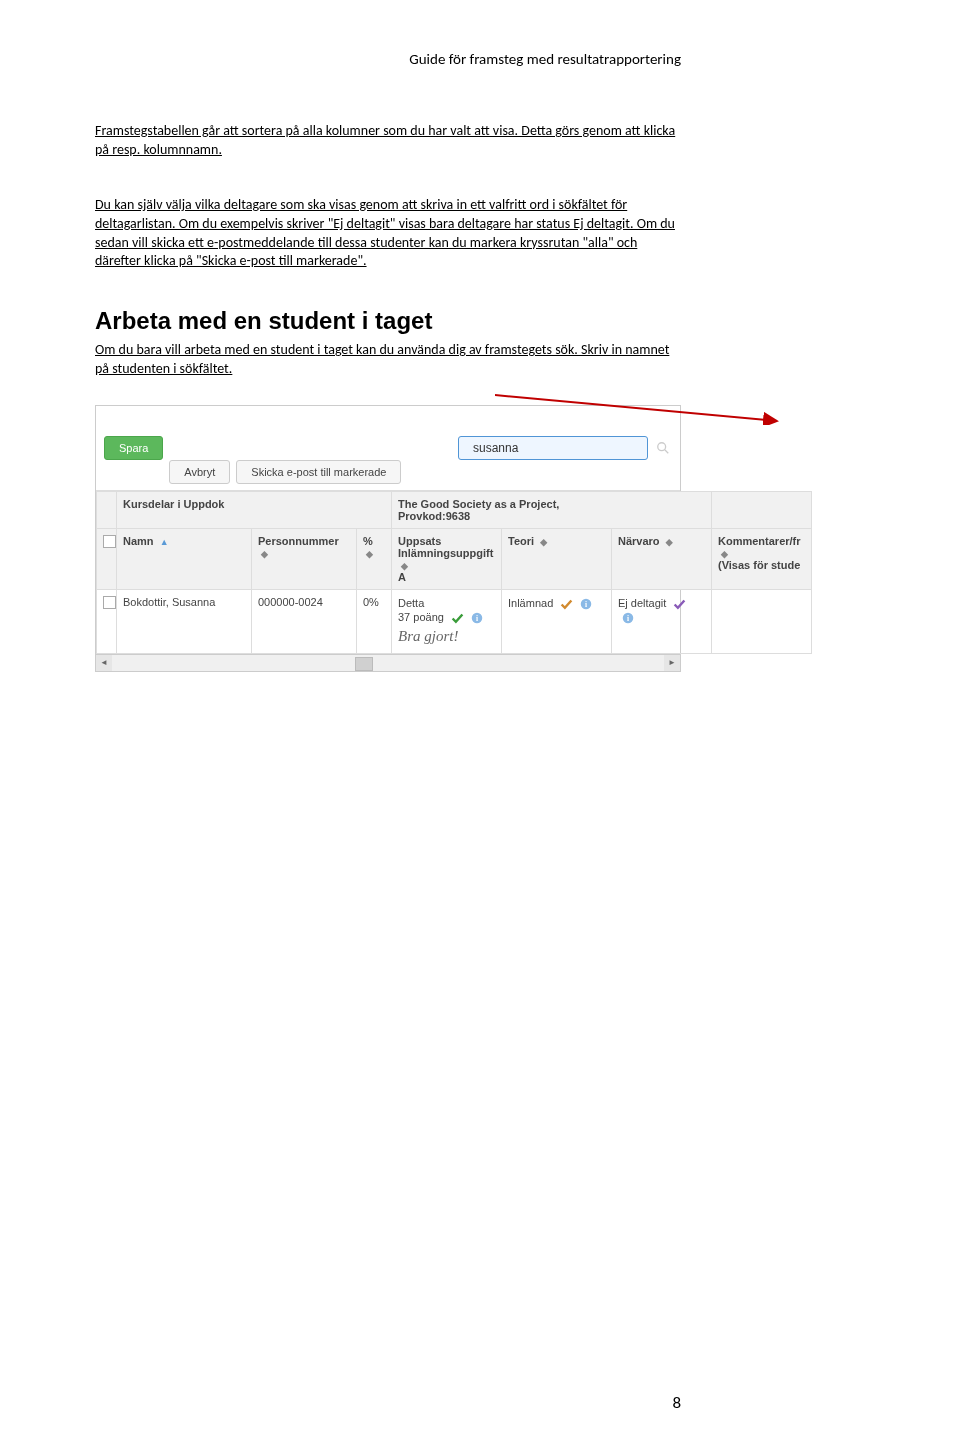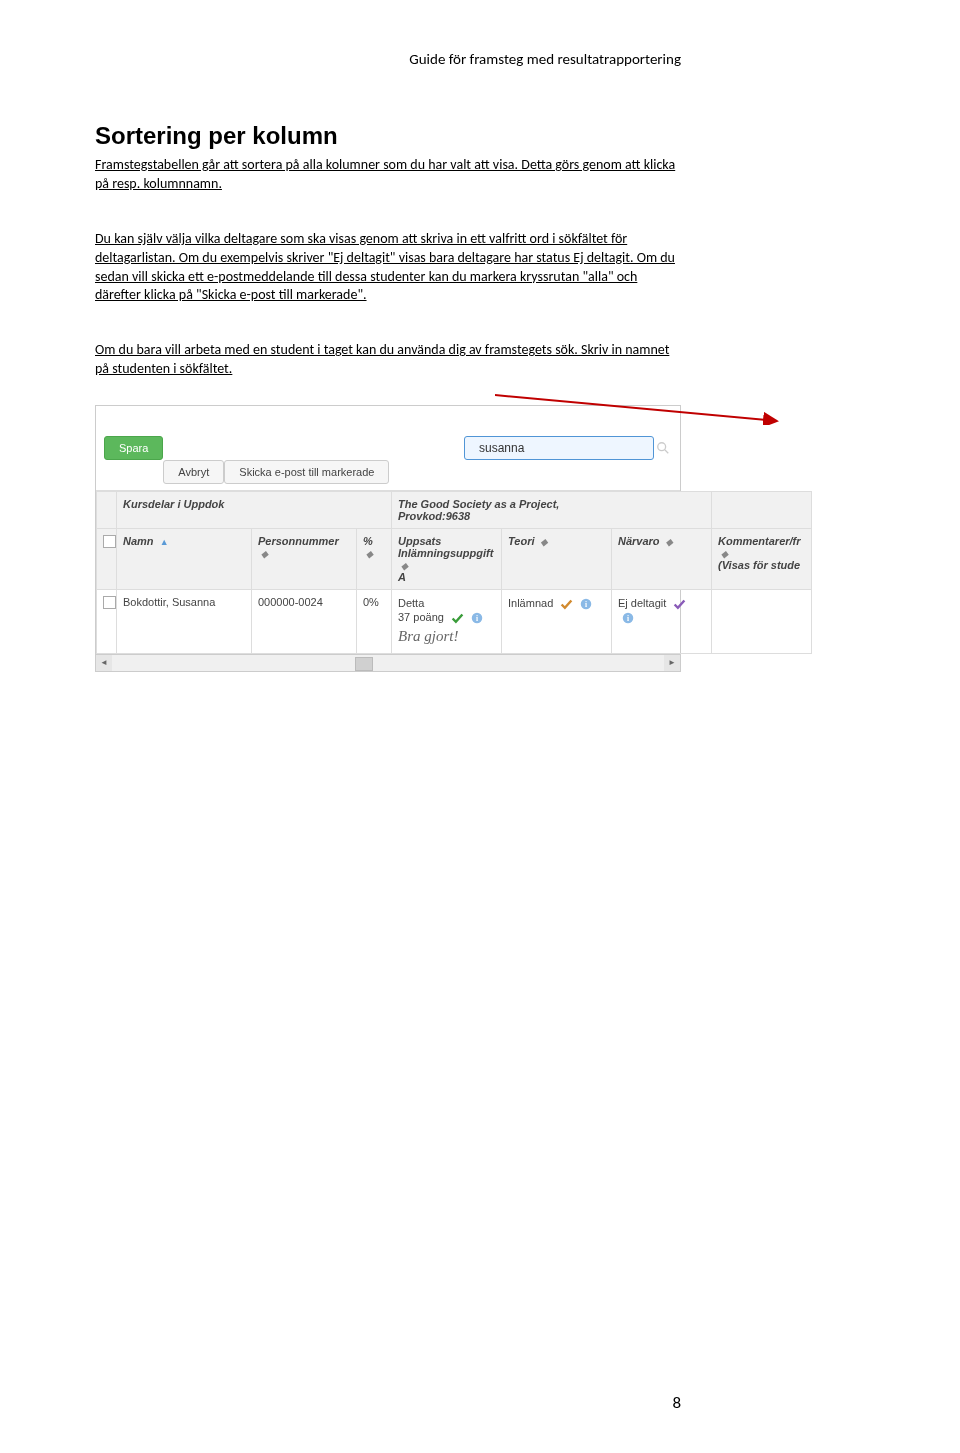--- a/index.html
+++ b/index.html
@@ -63,21 +63,21 @@
     font-family: Arial, sans-serif;
     font-size: 11px;
     color: #333;
   }
   .toolbar {
     display: flex;
     align-items: center;
     padding: 6px 8px;
     background: #fff;
     border-bottom: 1px solid #ddd;
-    gap: 0;
+    gap: 6px;
   }
   .btn-save {
     background: #5cb85c;
     border: 1px solid #4ba64b;
     color: #fff;
     padding: 5px 14px;
     border-radius: 3px;
     font-size: 11px;
   }
   .btn-default {
@@ -116,21 +116,20 @@
     border: 1px solid #ddd;
     padding: 6px 6px;
     vertical-align: top;
     font-size: 11px;
     color: #444;
     text-align: left;
   }
   table.grid th {
     background: #f1f1f1;
     font-weight: bold;
-    font-style: italic;
   }
   .sub-row th {
     background: #f6f6f6;
     font-weight: bold;
     font-size: 11px;
   }
   .sort-tri {
     display: inline-block;
     font-size: 9px;
     color: #888;
@@ -210,29 +209,29 @@
   .col-teori { width: 110px; }
   .col-narv { width: 100px; }
   .col-komm { width: 100px; }
 </style>
 </head>
 <body>
 
 <div class="page">
   <div class="header-right">Guide för framsteg med resultatrapportering</div>
 
-  <h2>Sortering per kolumn</h2>
   <p class="body">Framstegstabellen går att sortera på alla kolumner som du har valt att visa. Detta görs genom att klicka på resp. kolumnnamn.</p>
 
   <div class="spacer"></div>
 
   <p class="body">Du kan själv välja vilka deltagare som ska visas genom att skriva in ett valfritt ord i sökfältet för deltagarlistan. Om du exempelvis skriver "Ej deltagit" visas bara deltagare har status Ej deltagit. Om du sedan vill skicka ett e-postmeddelande till dessa studenter kan du markera kryssrutan "alla" och därefter klicka på "Skicka e-post till markerade".</p>
 
   <div class="spacer"></div>
 
+  <h2>Arbeta med en student i taget</h2>
   <p class="body">Om du bara vill arbeta med en student i taget kan du använda dig av framstegets sök. Skriv in namnet på studenten i sökfältet.</p>
 
   <div class="shot-wrap">
     <svg class="arrow" viewBox="0 0 290 32">
       <defs>
         <marker id="ah" markerWidth="8" markerHeight="8" refX="7" refY="4" orient="auto">
           <path d="M0,0 L8,4 L0,8 Z" fill="#c00000"></path>
         </marker>
       </defs>
       <line x1="0" y1="2" x2="282" y2="28" stroke="#c00000" stroke-width="2" marker-end="url(#ah)"></line>

